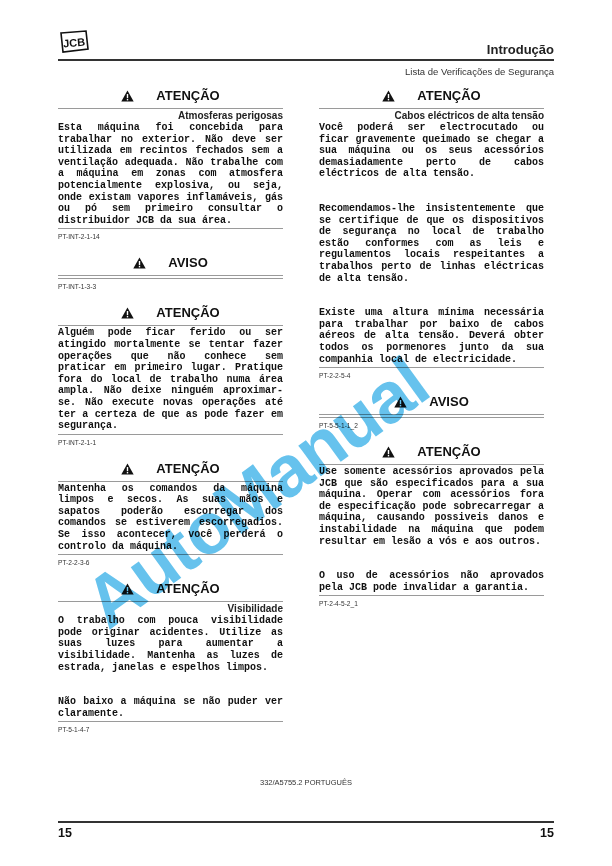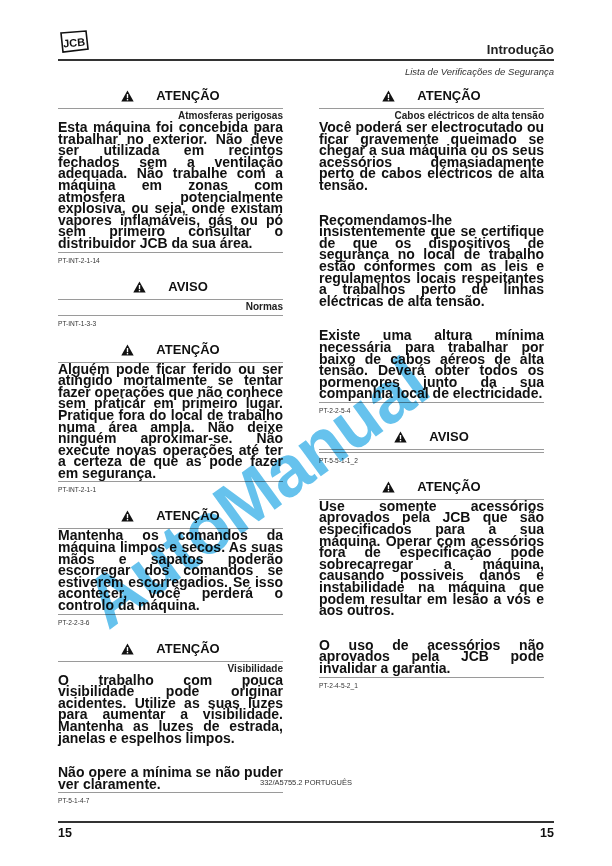--- a/index.html
+++ b/index.html
@@ -2,32 +2,32 @@
 <html><head>
 <meta charset="utf-8">
 <style>
   * { margin: 0; padding: 0; box-sizing: border-box; }
   html, body { width: 612px; height: 866px; background: #ffffff; overflow: hidden; }
   body { position: relative; font-family: "Liberation Sans", sans-serif; color: #111; }
 
   .logo { position: absolute; left: 58px; top: 30px; width: 32px; height: 24px; }
   .header-title { position: absolute; right: 58px; top: 42px; font-size: 13px; font-weight: bold; color: #222; }
   .header-rule { position: absolute; left: 58px; right: 58px; top: 59px; height: 1.5px; background: #333; }
-  .header-sub { position: absolute; right: 58px; top: 66px; font-size: 9.5px; color: #333; font-style: italic; }
+  .header-sub { position: absolute; right: 58px; top: 66px; font-size: 9.5px; color: #333; }
 
   .col { position: absolute; top: 86px; width: 225px; }
   .col.left { left: 58px; }
   .col.right { left: 319px; }
 
   .notice { margin-bottom: 12px; }
   .notice-head { text-align: center; font-size: 13px; font-weight: bold; height: 20px; line-height: 18px; display: flex; justify-content: center; align-items: center; gap: 22px; }
   .notice-head svg { width: 13px; height: 12px; display: inline-block; }
   .rule { height: 1px; background: #9a9a9a; margin: 2px 0 1px; }
   .subtitle { text-align: right; font-size: 10px; font-weight: bold; line-height: 12px; color: #222; }
-  .para { font-size: 14px; font-weight: bold; line-height: 11.6px; text-align: justify; text-align-last: left; color: #111; }
+  .para { font-size: 10px; font-weight: bold; line-height: 11.6px; text-align: justify; text-align-last: left; color: #111; font-family: Liberation Mono, monospace; }
   .para + .para { margin-top: 23px; }
   .code { font-size: 6.6px; color: #333; margin-top: 3px; line-height: 9px; }
 
   .footer-rule { position: absolute; left: 58px; right: 58px; top: 821px; height: 1.5px; background: #333; }
   .footer-num-left { position: absolute; left: 58px; top: 826px; font-size: 12.5px; font-weight: bold; }
   .footer-num-right { position: absolute; right: 58px; top: 826px; font-size: 12.5px; font-weight: bold; }
   .footer-center { position: absolute; left: 0; right: 0; top: 778px; text-align: center; font-size: 7.5px; color: #333; }
 
   .watermark { position: absolute; left: 40px; top: 405px; width: 560px; font-size: 72px; font-weight: bold; color: #4bb8ea; opacity: 0.85; transform: rotate(-36deg); transform-origin: center; pointer-events: none; white-space: nowrap; letter-spacing: -1px; mix-blend-mode: multiply; }
 </style>
@@ -65,21 +65,20 @@
   <div class="notice">
     <div class="notice-head">
       <svg viewBox="0 0 13 12">
           <path d="M6.5 0.5 L12.7 11.5 L0.3 11.5 Z" fill="#111"></path>
           <rect x="5.8" y="4" width="1.4" height="4.2" fill="#fff"></rect>
           <rect x="5.8" y="9" width="1.4" height="1.4" fill="#fff"></rect>
         </svg>
       <span>AVISO</span>
     </div>
     <div class="rule"></div>
-    <div class="subtitle">Normas</div>
     <div class="rule"></div>
     <div class="code">PT-INT-1-3-3</div>
   </div>
 
   <div class="notice">
     <div class="notice-head">
       <svg viewBox="0 0 13 12">
           <path d="M6.5 0.5 L12.7 11.5 L0.3 11.5 Z" fill="#111"></path>
           <rect x="5.8" y="4" width="1.4" height="4.2" fill="#fff"></rect>
           <rect x="5.8" y="9" width="1.4" height="1.4" fill="#fff"></rect>
@@ -112,21 +111,21 @@
       <svg viewBox="0 0 13 12">
           <path d="M6.5 0.5 L12.7 11.5 L0.3 11.5 Z" fill="#111"></path>
           <rect x="5.8" y="4" width="1.4" height="4.2" fill="#fff"></rect>
           <rect x="5.8" y="9" width="1.4" height="1.4" fill="#fff"></rect>
         </svg>
       <span>ATENÇÃO</span>
     </div>
     <div class="rule"></div>
     <div class="subtitle">Visibilidade</div>
     <p class="para">O trabalho com pouca visibilidade pode originar acidentes. Utilize as suas luzes para aumentar a visibilidade. Mantenha as luzes de estrada, janelas e espelhos limpos.</p>
-    <p class="para">Não opere a mínima se não puder ver claramente.</p>
+    <p class="para">Não baixo a máquina se não puder ver claramente.</p>
     <div class="rule"></div>
     <div class="code">PT-5-1-4-7</div>
   </div>
 </div>
 
 <div class="col right">
 
   <div class="notice">
     <div class="notice-head">
       <svg viewBox="0 0 13 12">

